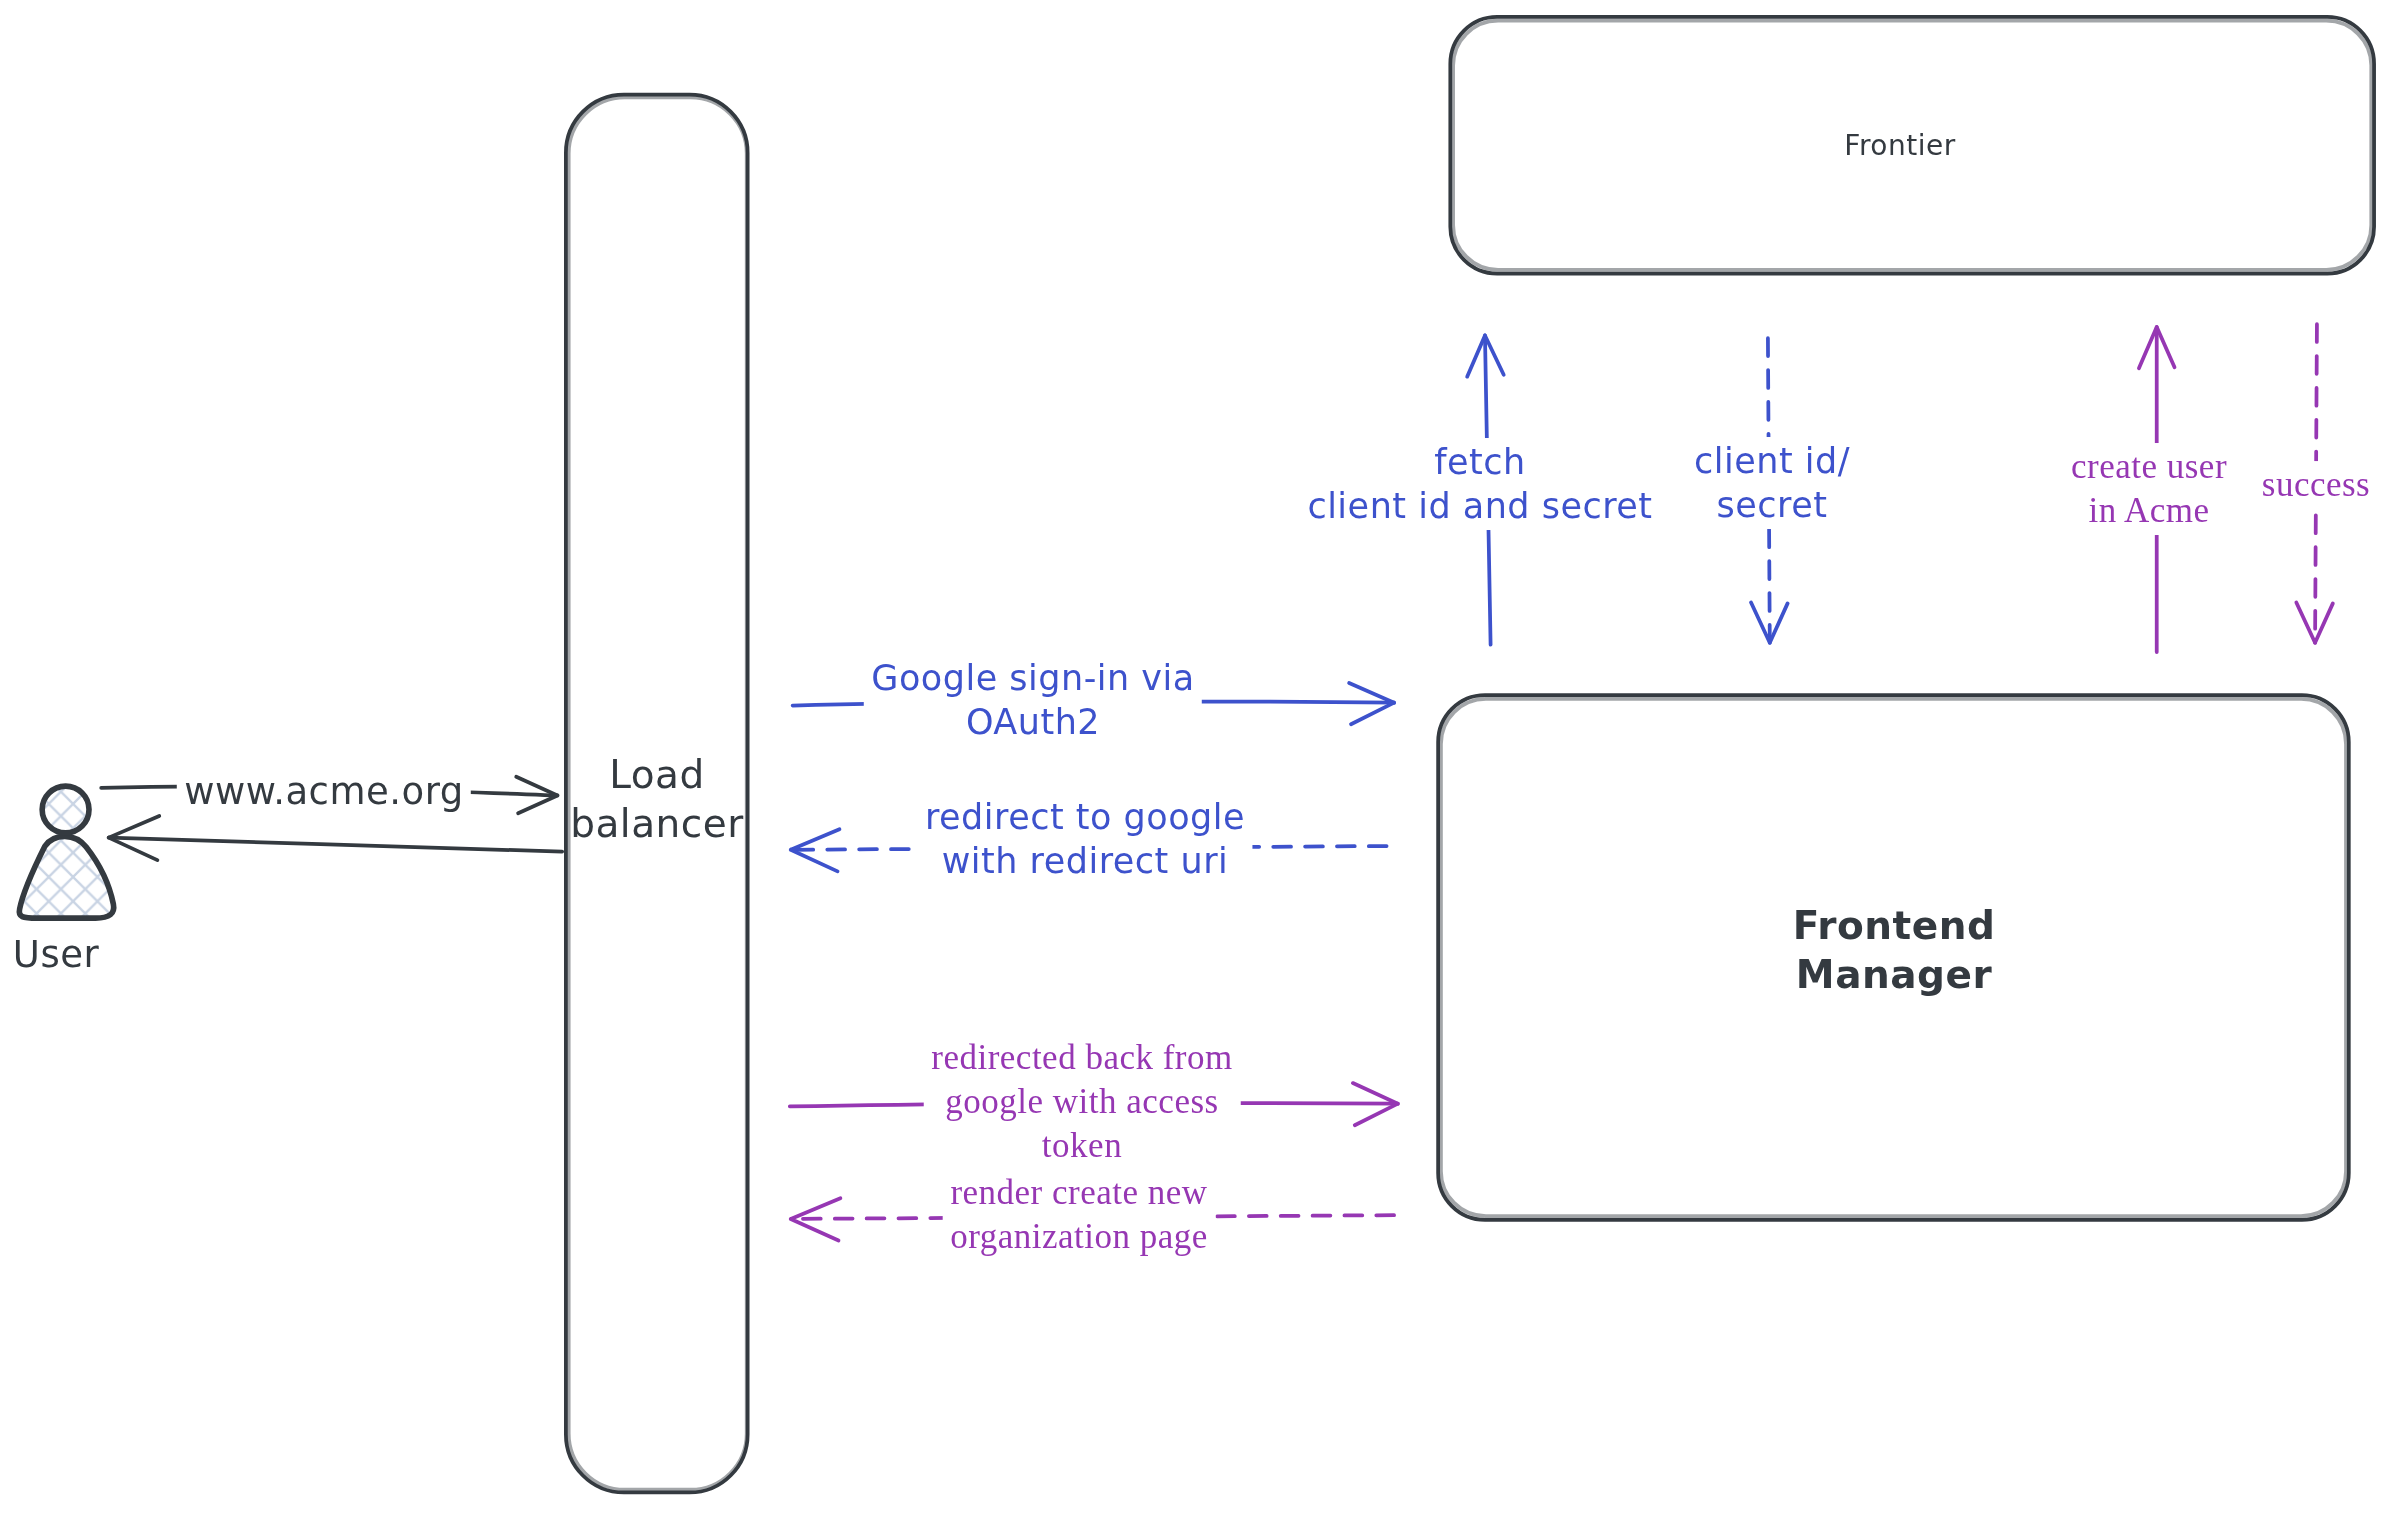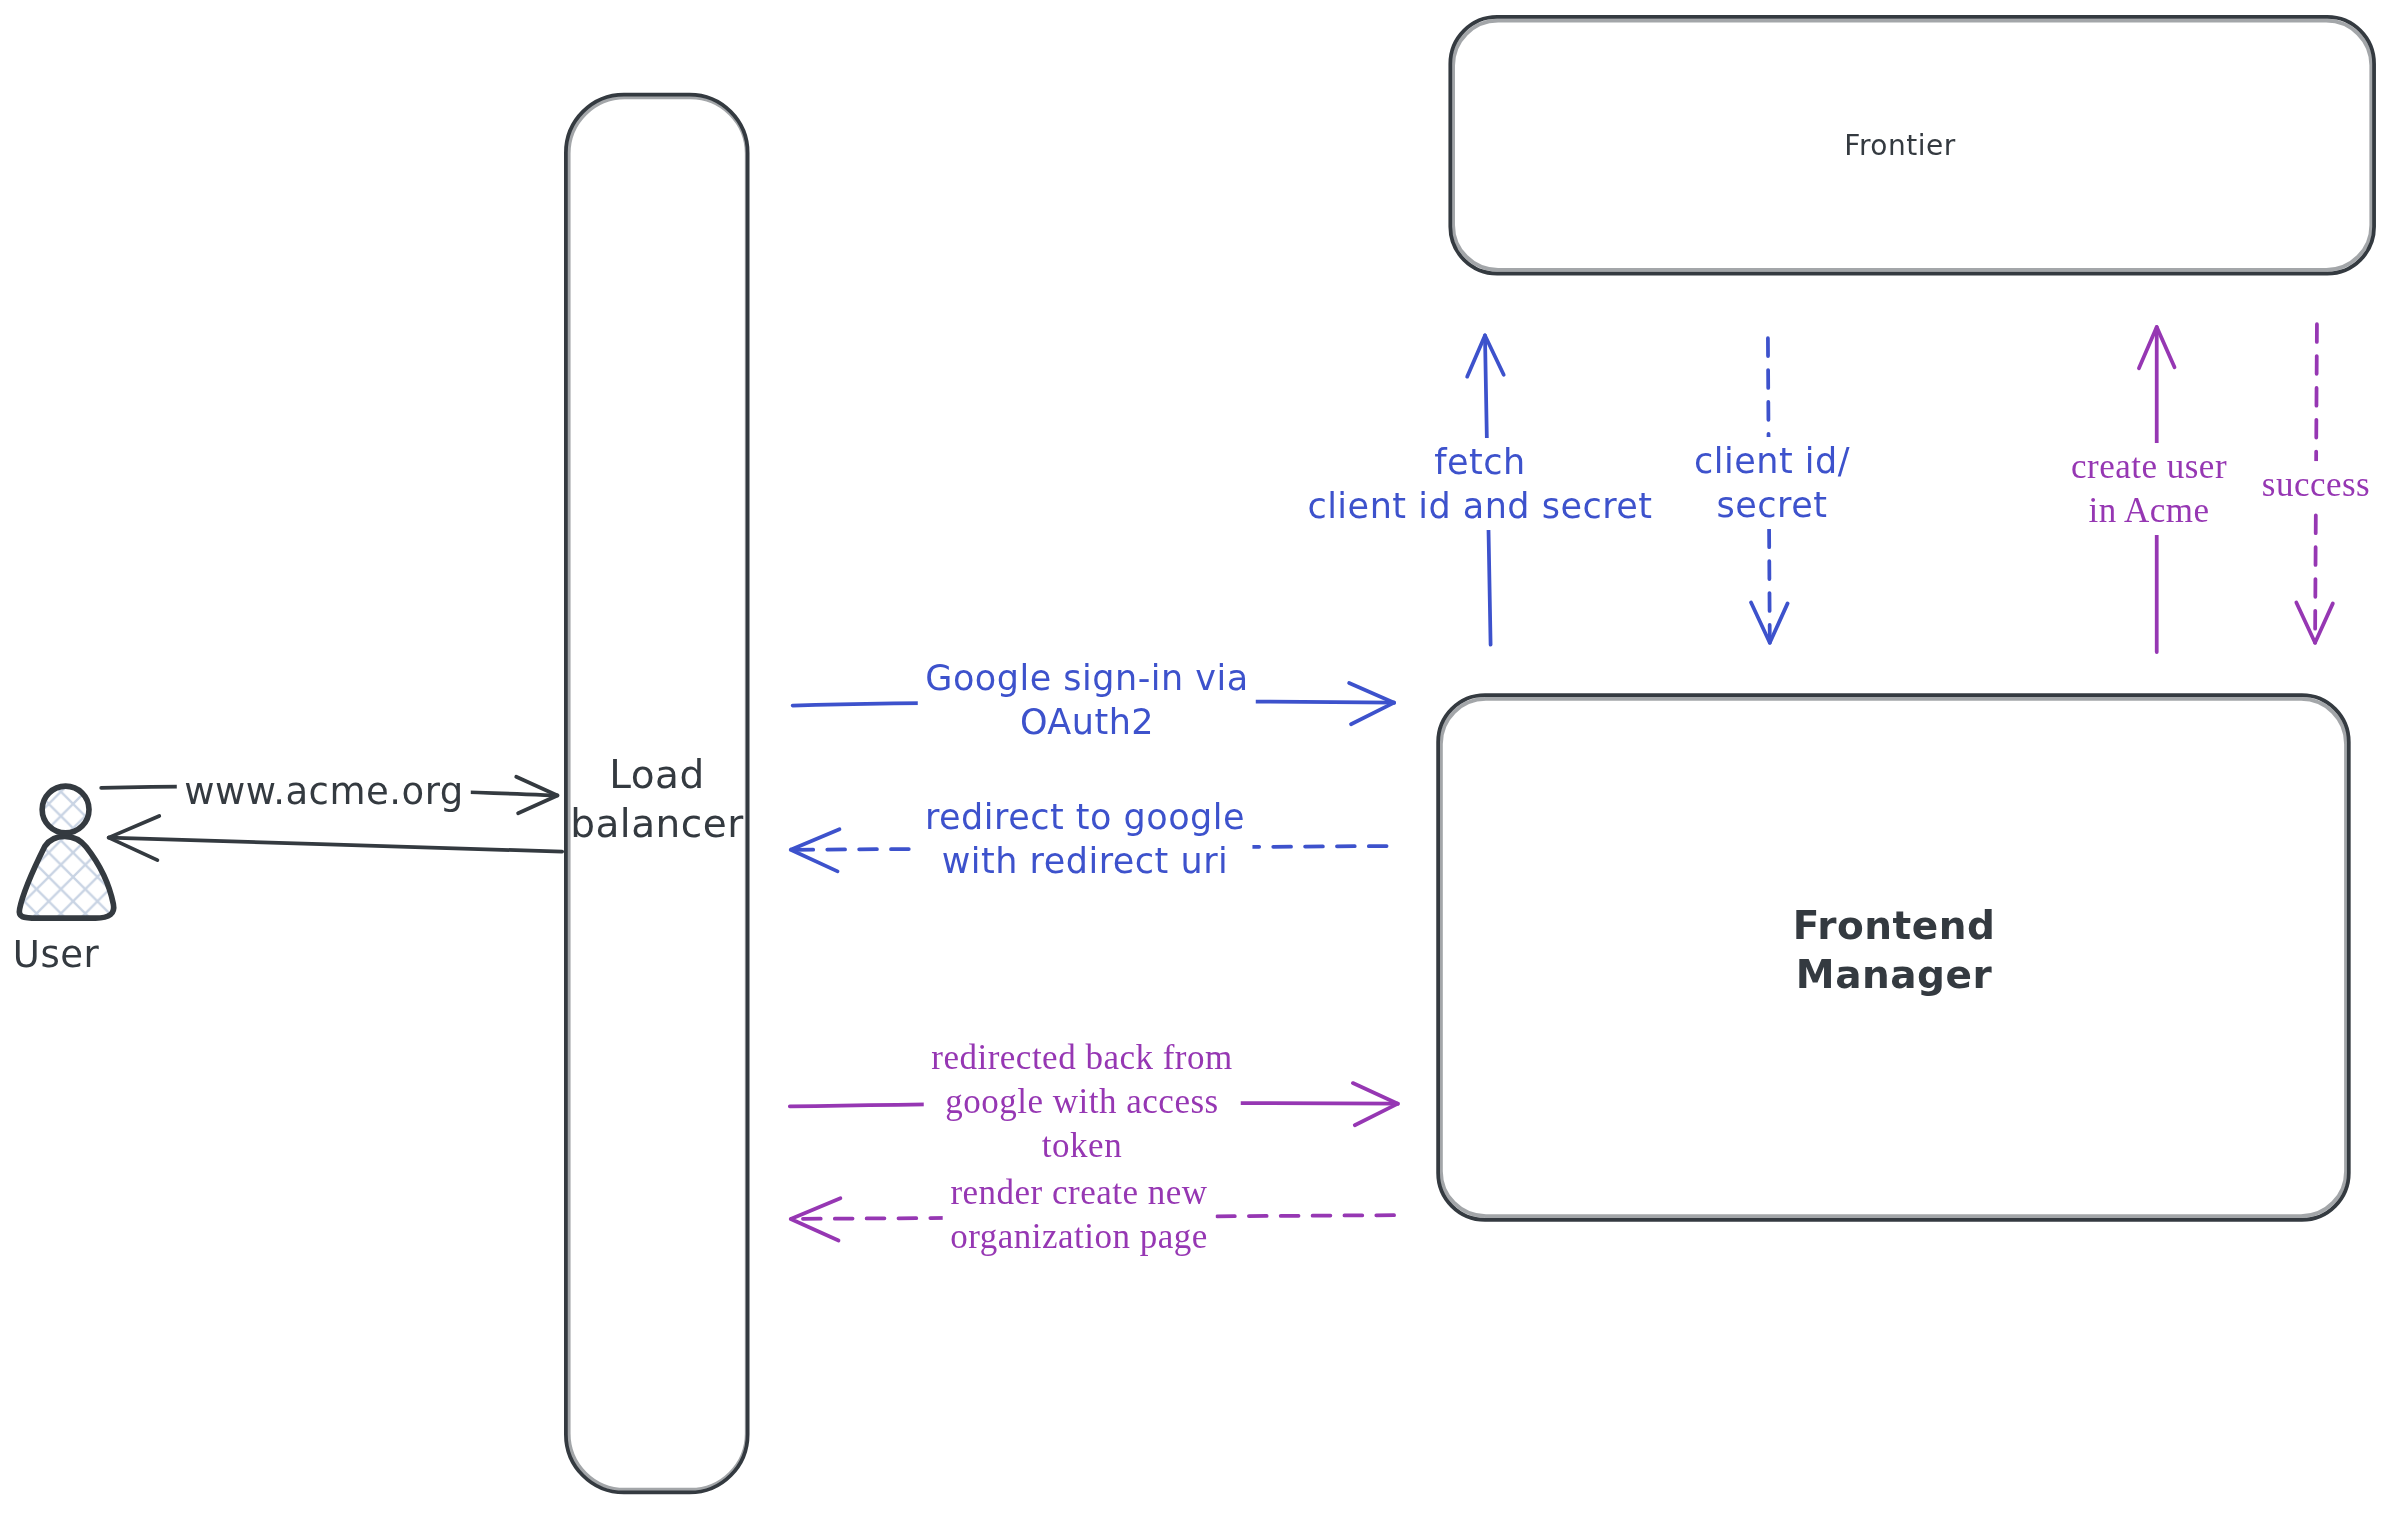--- a/index.html
+++ b/index.html
@@ -121,21 +121,21 @@
     </g>
 
     <g class="ln purple-ln">
       <path class="dashed" d="M 2473 346 L 2471 686"></path>
       <path d="M 2471 686 L 2451 643 M 2471 686 L 2490 644"></path>
     </g>
   </svg>
 
   <div class="lbl ink plain-lbl" style="left:324px; top:792px;">www.acme.org</div>
 
-  <div class="lbl blue edge-lbl" style="left:1087px; top:700px;">Google sign-in via
+  <div class="lbl blue edge-lbl" style="left:1033px; top:700px;">Google sign-in via
 OAuth2</div>
 
   <div class="lbl blue edge-lbl" style="left:1085px; top:839px;">redirect to google
 with redirect uri</div>
 
   <div class="lbl purple edge-lbl" style="left:1082px; top:1102px;">redirected back from
 google with access
 token</div>
 
   <div class="lbl purple edge-lbl" style="left:1079px; top:1215px;">render create new

